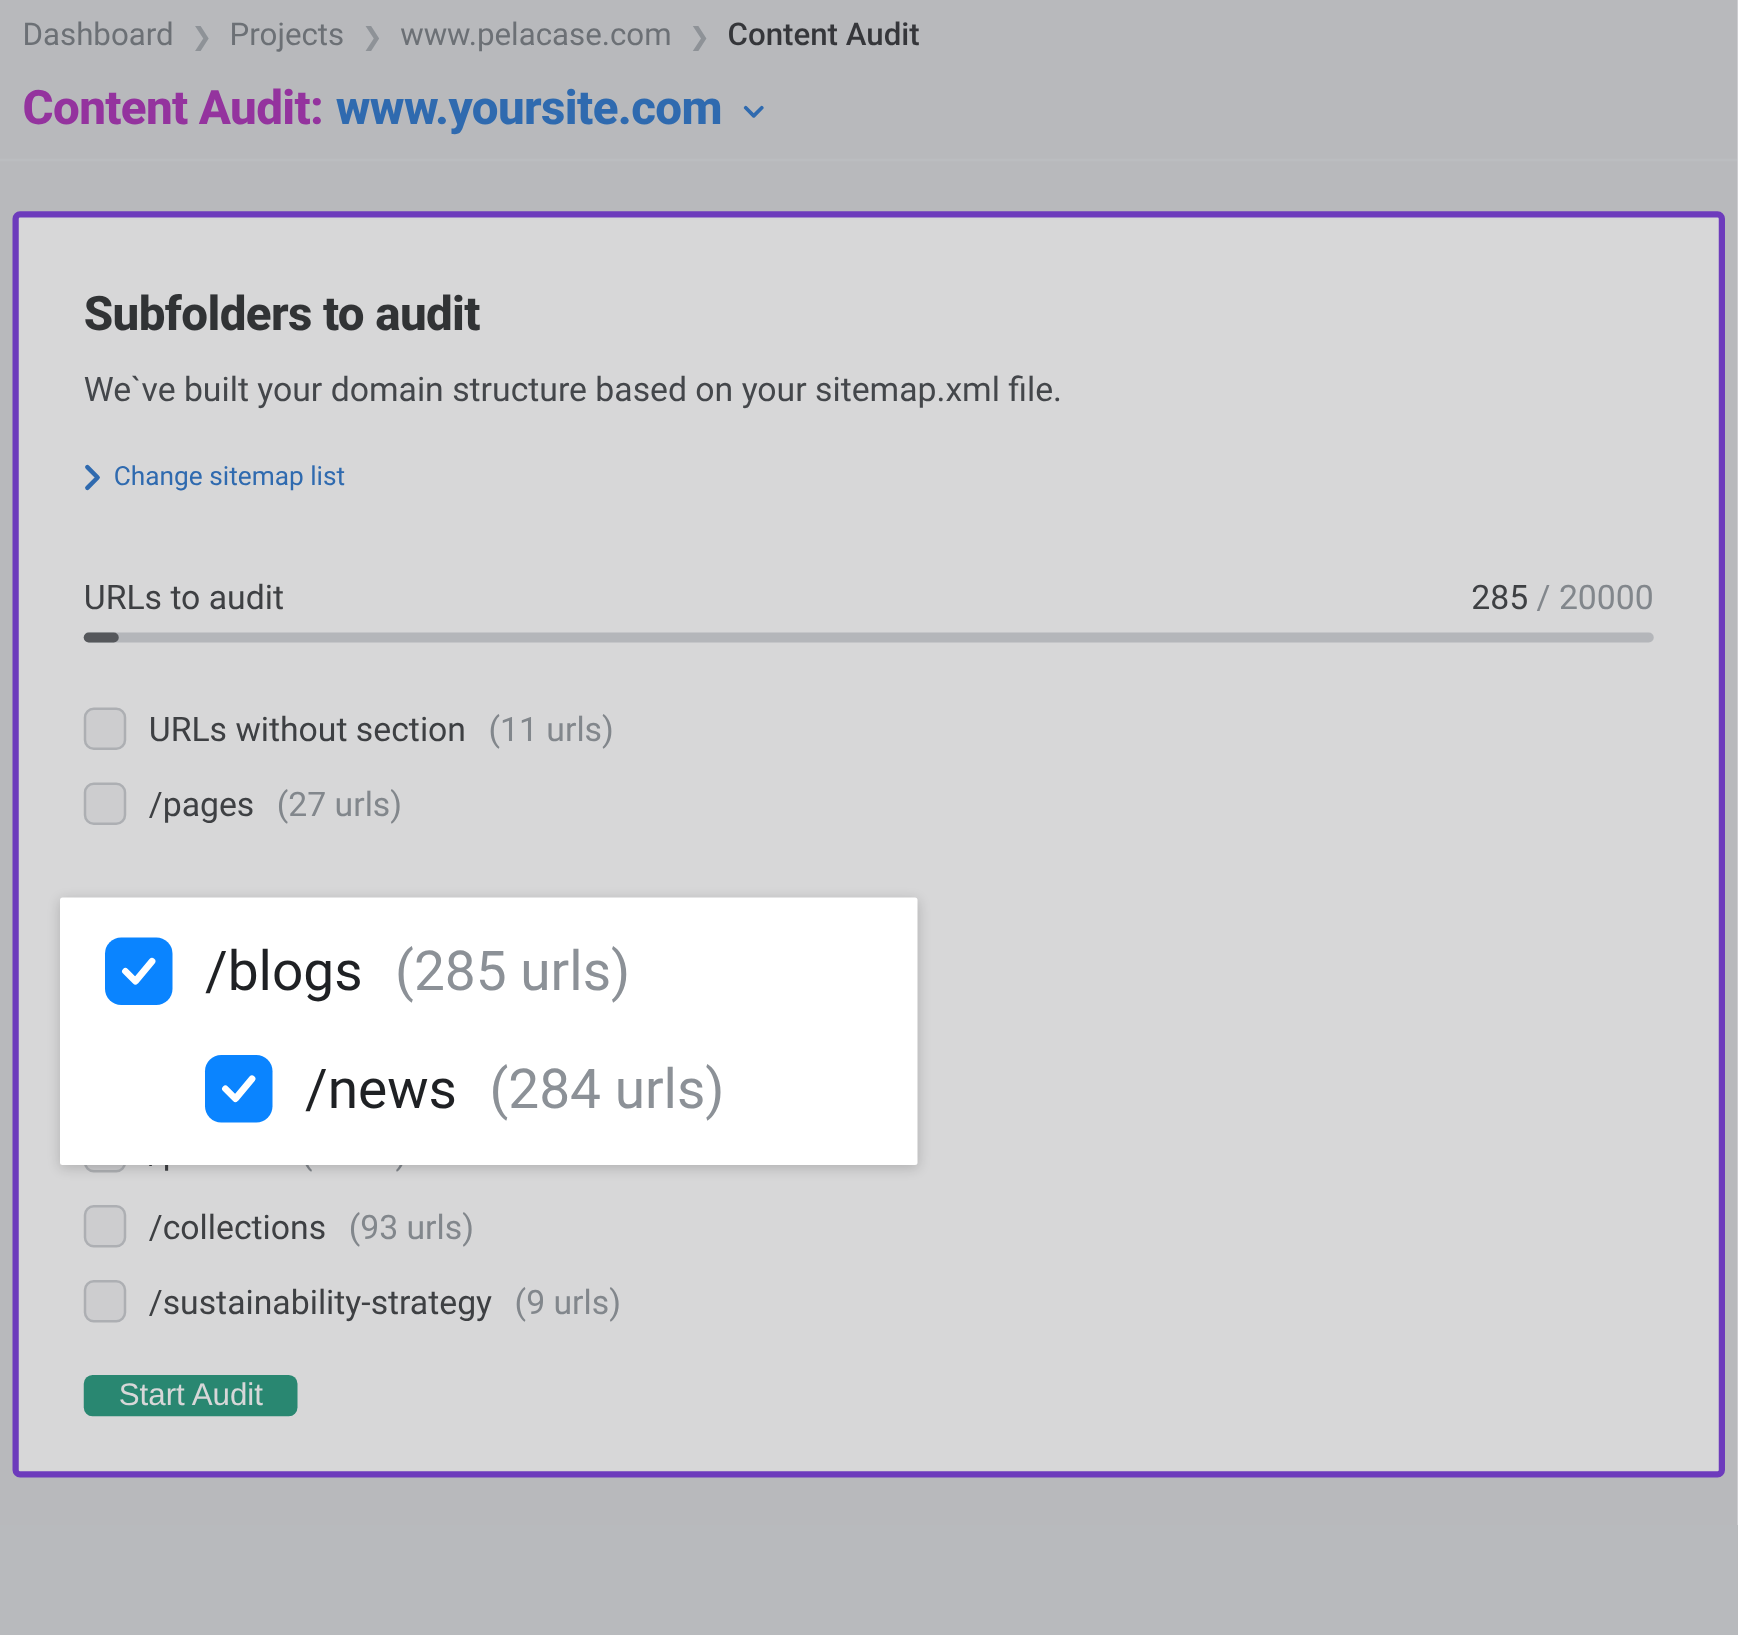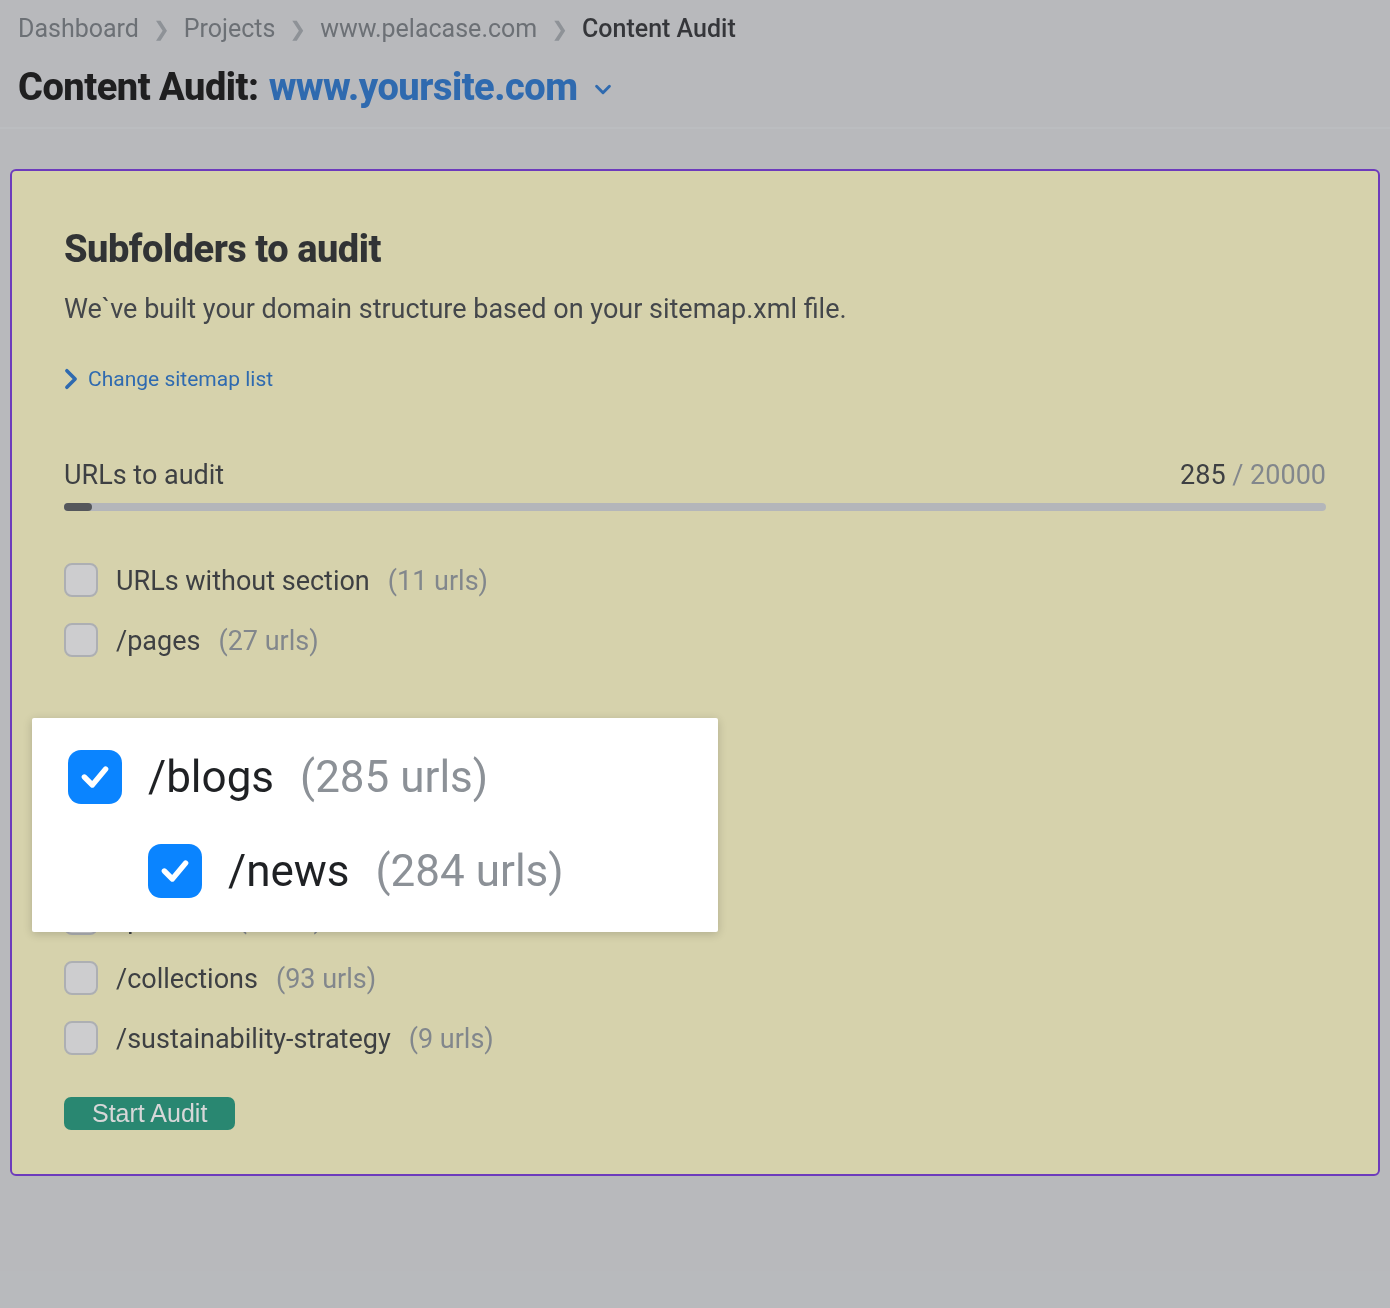--- a/index.html
+++ b/index.html
@@ -39,39 +39,39 @@
       font-weight: 500;
     }
     .page-title-row {
       display: flex;
       align-items: baseline;
       gap: 10px;
     }
     .page-title-static {
       font-size: 38px;
       font-weight: 800;
-      color: #000000;
+      color: #a21caf;
       letter-spacing: -0.5px;
     }
     .page-title-site {
       font-size: 38px;
       font-weight: 800;
       color: #1769c7;
       letter-spacing: -0.5px;
       text-align: right;
     }
     .title-chev {
       width: 22px; height: 22px;
       position: relative; top: 2px; margin-left: 6px;
     }
     .title-chev svg { width: 100%; height: 100%; }
     .card {
       margin: 40px 10px 10px 10px;
-      background: #fef9c3;
-      border: 2px solid #6d28d9;
+      background: #ffffff;
+      border: 5px solid #6d28d9;
       border-radius: 6px;
       padding: 56px 52px 44px 52px;
       position: relative;
     }
     .section-title {
       font-size: 38px;
       font-weight: 800;
       color: #1a1c1e;
       letter-spacing: -0.5px;
     }
@@ -160,21 +160,21 @@
       color: #fff;
       font-size: 25px;
       font-weight: 500;
       border-radius: 7px;
       border: none;
       cursor: pointer;
     }
     
     .highlight {
       position: absolute;
-      left: 32px;
+      left: 48px;
       top: 718px;
       width: 686px;
       background: #ffffff;
       border-radius: 2px;
       box-shadow: 0 2px 10px rgba(0,0,0,0.18);
       z-index: 10;
       padding: 32px 24px 34px 36px;
       display: flex;
       flex-direction: column;
       gap: 40px;

